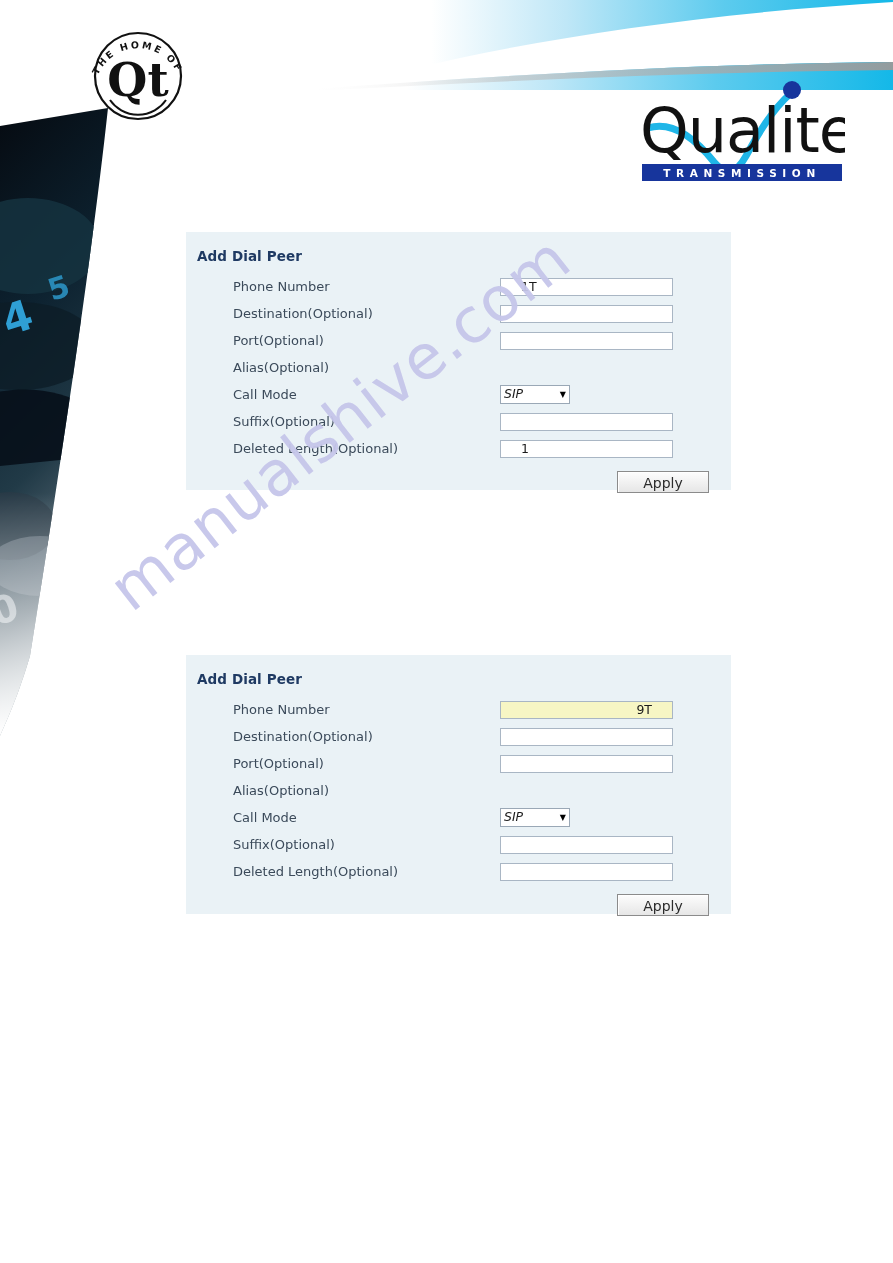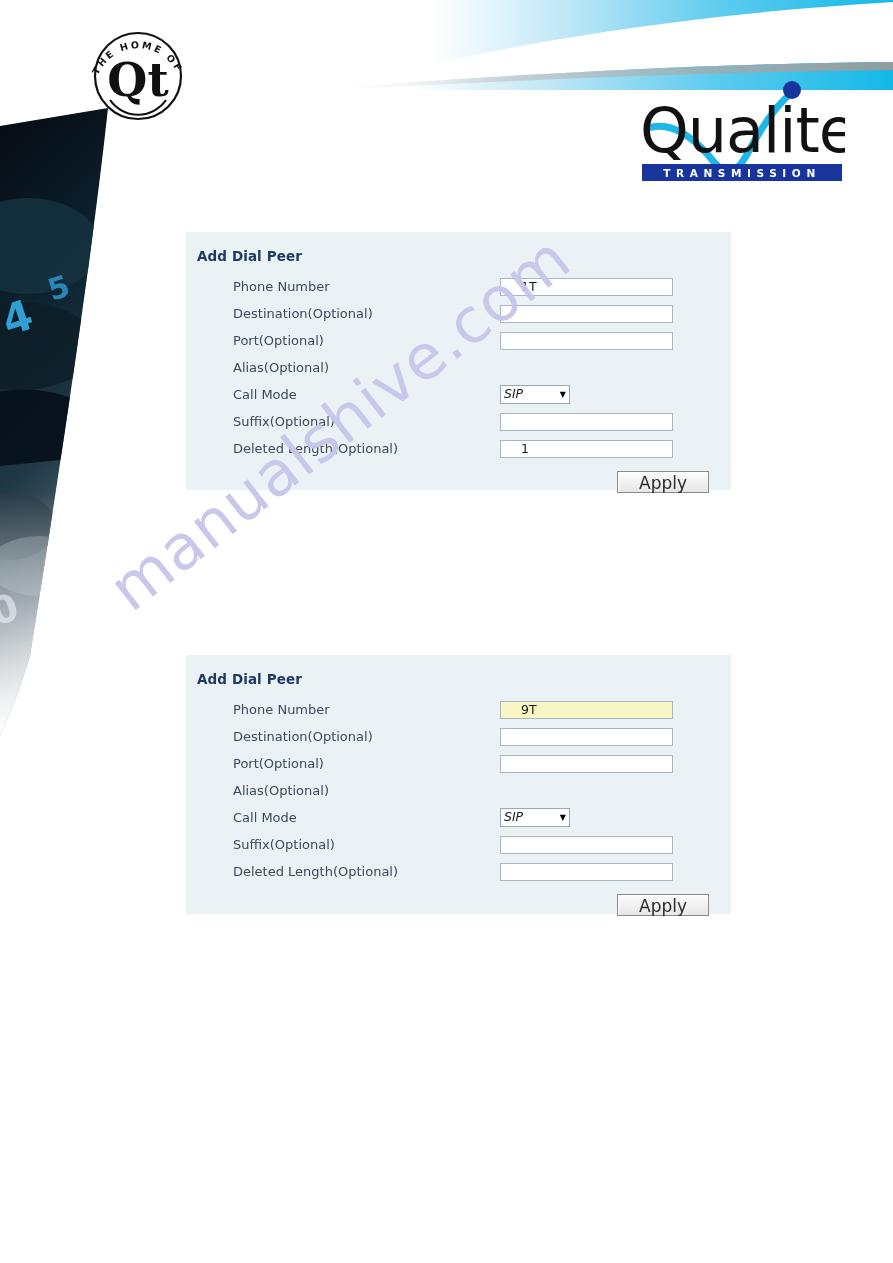--- a/index.html
+++ b/index.html
@@ -112,21 +112,21 @@
     box-sizing: border-box;
     border: 1px solid #a9b6c4;
     background: #ffffff;
     font-family: "DejaVu Sans", "Liberation Sans", sans-serif;
     font-size: 12.5px;
     color: #1a1a1a;
     padding: 0 20px;
     display: block;
     outline: none;
   }
-  .txt.hl { background: #f7f6c4; }
+  .txt.hl { background: #f7f6c4; text-align: right; }
 
   .sel {
     width: 70px;
     height: 19px;
     box-sizing: border-box;
     border: 1px solid #9aa8b6;
     background: #ffffff;
     font-size: 12.5px;
     color: #1a1a1a;
     display: flex;
@@ -150,21 +150,21 @@
     margin-top: 9px;
   }
   .apply-btn {
     width: 92px;
     height: 22px;
     box-sizing: border-box;
     background: linear-gradient(#fdfdfd, #e6e6e6);
     border: 1px solid #8b8b8b;
     box-shadow: inset 1px 1px 0 #ffffff;
     font-family: "DejaVu Sans", "Liberation Sans", sans-serif;
-    font-size: 17px;
+    font-size: 14px;
     color: #2b2b2b;
     text-align: center;
     line-height: 20px;
     cursor: pointer;
   }
 </style>
 </head>
 <body>
 
 <div class="banner-wrap">

